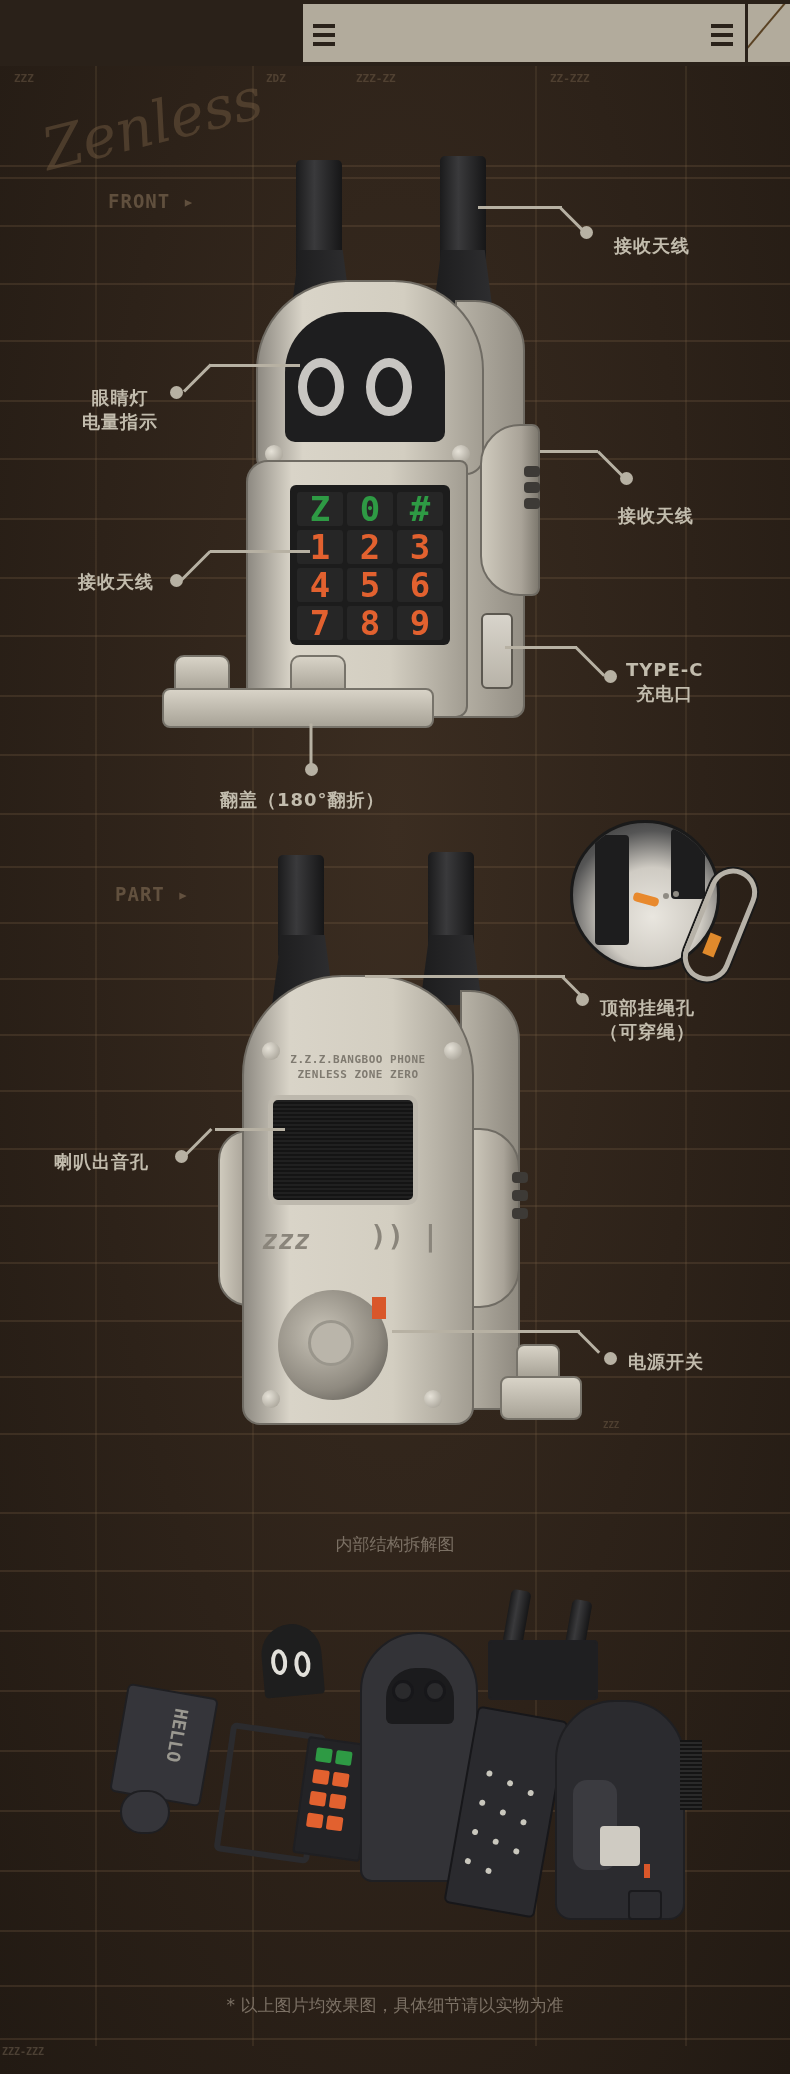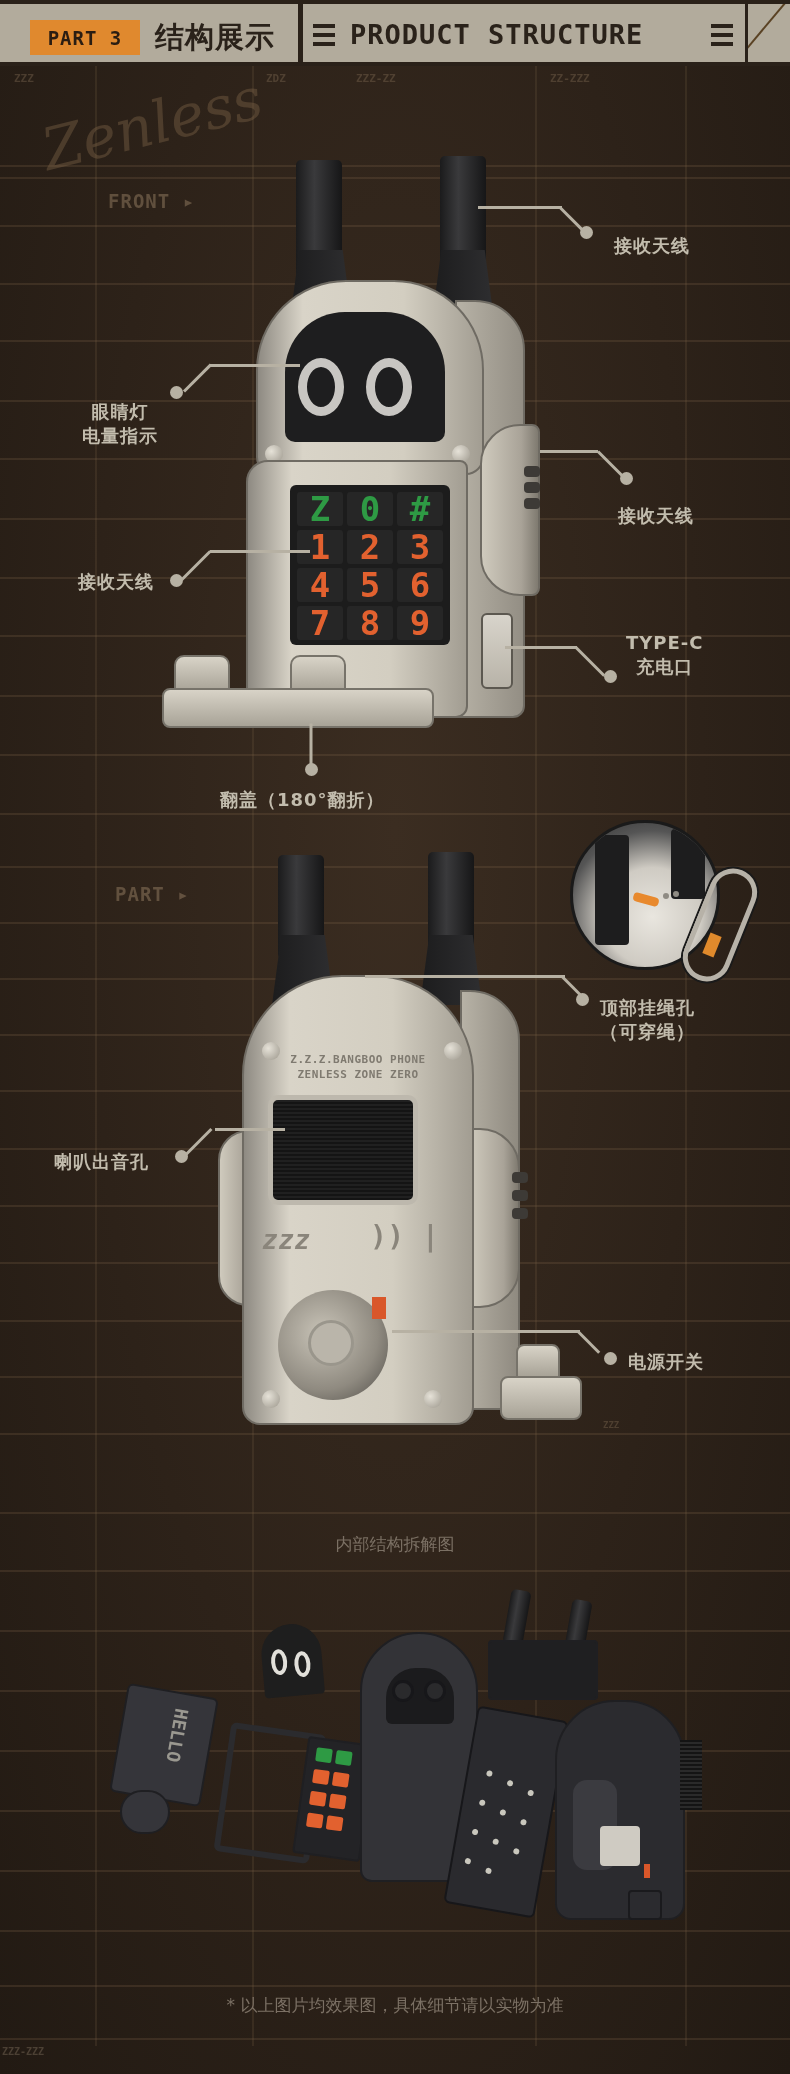--- a/index.html
+++ b/index.html
@@ -162,31 +162,26 @@
   }
   .footer-tag {
     position: absolute; left: 2px; top: 2046px; font-family: "DejaVu Sans Mono", monospace;
     font-size: 10px; color: rgba(110,95,78,0.55); font-weight: bold;
   }
 </style>
 </head>
 <body>
 
 <div class="header">
-  <div class="plate left">
-    <div class="part-badge">PART 3</div>
-    <div class="cn-title">结构展示</div>
-  </div>
   <div class="plate mid">
     <div class="menu-glyph" style="left:10px">
         <span></span>
         <span></span>
         <span></span>
       </div>
-    <div class="en-title" style="left:47px">PRODUCT STRUCTURE</div>
     <div class="menu-glyph" style="left:408px">
         <span></span>
         <span></span>
         <span></span>
       </div>
   </div>
   <div class="plate right">
     <div class="slash" style="left:40px"></div>
   </div>
 </div>
@@ -286,39 +281,39 @@
 </div>
 
 <div class="lead" style="left:478px; top:206px; width:84px"></div>
 <div class="lead" style="left:560px; top:206px; width:38px; transform:rotate(45deg)"></div>
 <div class="dot" style="left:580px; top:226px"></div>
 <div class="label" style="left:614px; top:234px">接收天线</div>
 
 <div class="lead" style="left:210px; top:364px; width:90px"></div>
 <div class="lead" style="left:184px; top:390px; width:38px; transform:rotate(-45deg)"></div>
 <div class="dot" style="left:170px; top:386px"></div>
-<div class="label" style="left:82px; top:400px">
+<div class="label" style="left:82px; top:386px">
   <div>眼睛灯</div>
   <div>电量指示</div>
 </div>
 
 <div class="lead" style="left:540px; top:450px; width:58px"></div>
 <div class="lead" style="left:598px; top:450px; width:40px; transform:rotate(45deg)"></div>
 <div class="dot" style="left:620px; top:472px"></div>
 <div class="label" style="left:618px; top:504px">接收天线</div>
 
 <div class="lead" style="left:210px; top:550px; width:100px"></div>
 <div class="lead" style="left:182px; top:578px; width:40px; transform:rotate(-45deg)"></div>
 <div class="dot" style="left:170px; top:574px"></div>
 <div class="label" style="left:78px; top:570px">接收天线</div>
 
 <div class="lead" style="left:505px; top:646px; width:72px"></div>
 <div class="lead" style="left:576px; top:646px; width:40px; transform:rotate(45deg)"></div>
 <div class="dot" style="left:604px; top:670px"></div>
-<div class="label" style="left:626px; top:631px">
+<div class="label" style="left:626px; top:658px">
   <div>TYPE-C</div>
   <div>充电口</div>
 </div>
 
 <div class="lead" style="left:311px; top:722px; width:44px; transform:rotate(90deg)"></div>
 <div class="dot" style="left:305px; top:763px"></div>
 <div class="label" style="left:220px; top:788px">翻盖（180°翻折）</div>
 
 <div class="section-tag" style="left:115px; top:883px">PART ▸</div>
 

